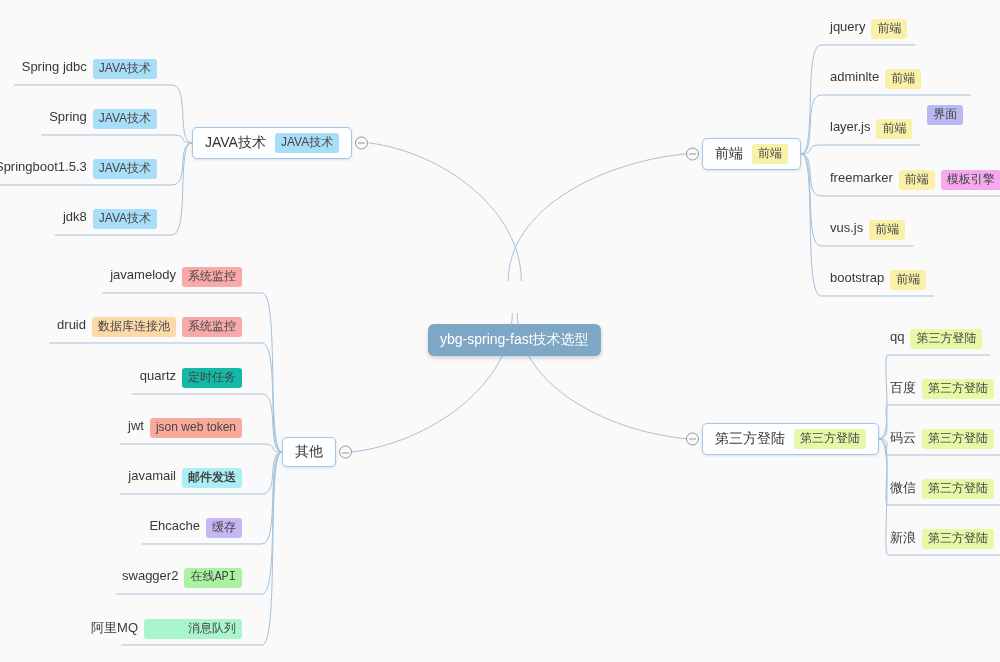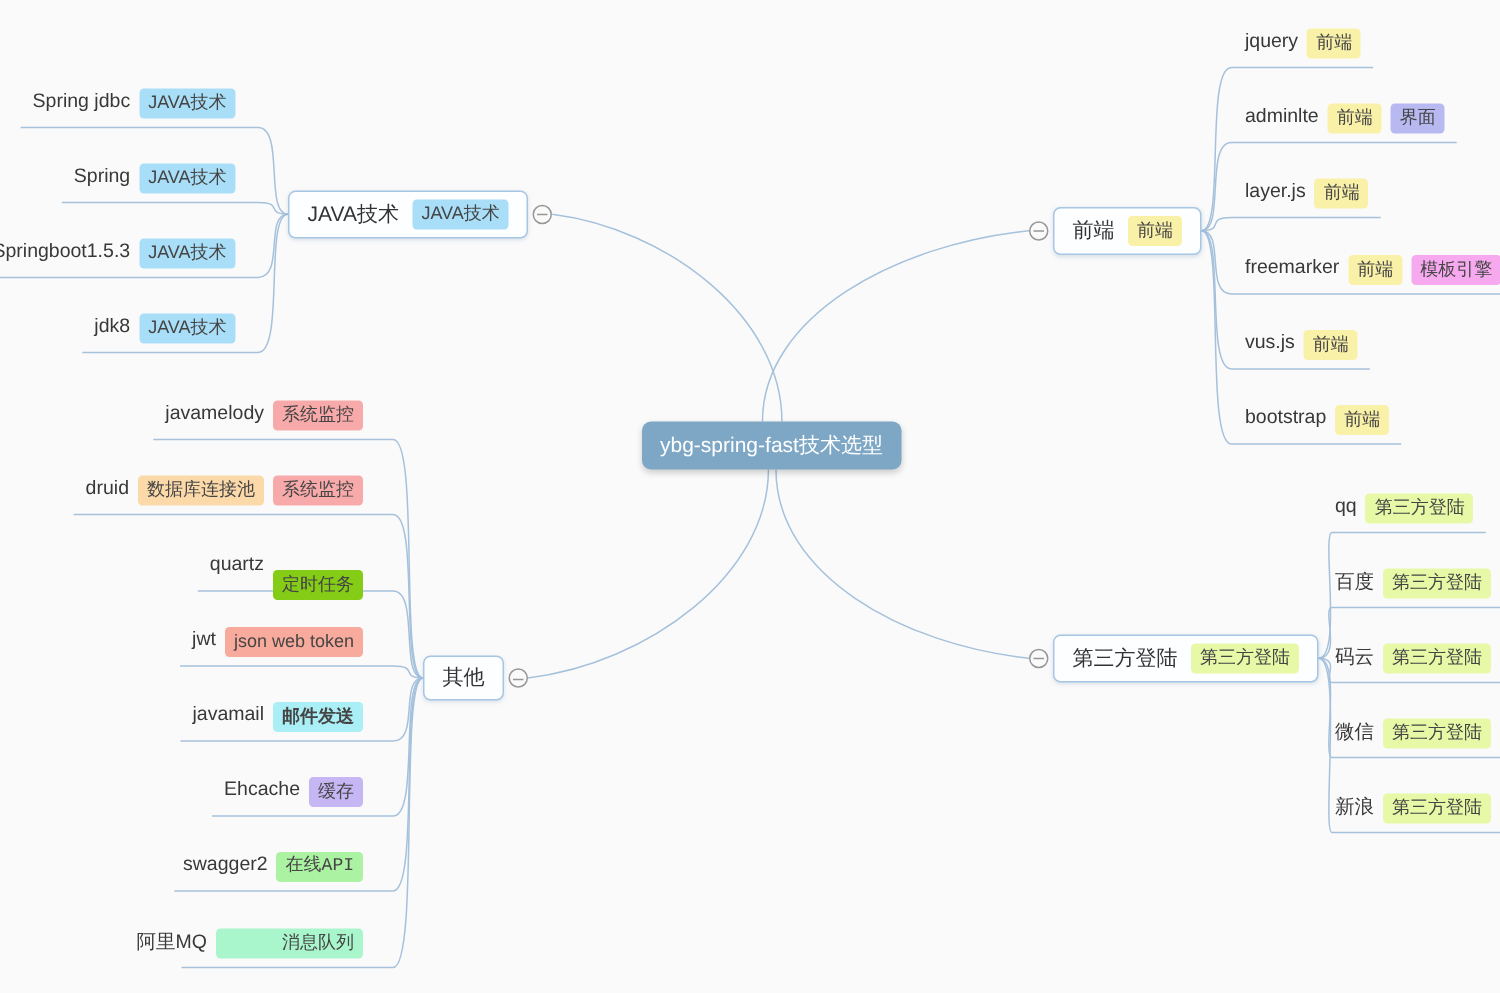--- a/index.html
+++ b/index.html
@@ -14,20 +14,21 @@
     padding:5px 12px;background:var(--node-bg,#fdfeff);
     border:1px solid var(--node-border,#a6c6e4);border-radius:5px;
     font-size:14px;color:#333;box-shadow:0 1px 3px rgba(110,145,180,.25);
     white-space:nowrap;cursor:default;
   }
   .root-node{
     position:absolute;z-index:2;background:var(--root-bg,#7da7c5);
     color:var(--root-text,#fff);font-size:14px;padding:7px 12px;
     border-radius:6px;white-space:nowrap;
     box-shadow:0 2px 4px rgba(0,0,0,.18);
+    margin-top:43px;
   }
   .child{
     position:absolute;z-index:2;display:flex;align-items:flex-start;gap:6px;
     font-size:13px;color:#383838;white-space:nowrap;height:20px;
   }
   .tag{
     font-size:12px;color:#454545;padding:2px 6px;border-radius:3px;
     line-height:1.3;white-space:nowrap;
   }
   .minus{
@@ -106,21 +107,21 @@
     <span class="tag" style="background-color: rgb(250, 241, 169);">前端</span>
     <span class="minus minus-left"></span>
   </div>
   <div class="child" style="left:830px;top:19px">
     <span>jquery</span>
     <span class="tag" style="background-color: rgb(250, 241, 169);">前端</span>
   </div>
   <div class="child" style="left:830px;top:69px">
     <span>adminlte</span>
     <span class="tag" style="background-color: rgb(250, 241, 169);">前端</span>
-    <span class="tag" style="background-color: rgb(185, 185, 242);">界面</span>
+    <span class="tag" style="background-color: rgb(185, 185, 242); margin-top: 36px;">界面</span>
   </div>
   <div class="child" style="left:830px;top:119px">
     <span>layer.js</span>
     <span class="tag" style="background-color: rgb(250, 241, 169);">前端</span>
   </div>
   <div class="child" style="left:830px;top:170px">
     <span>freemarker</span>
     <span class="tag" style="background-color: rgb(250, 241, 169);">前端</span>
     <span class="tag" style="background-color: rgb(246, 169, 238);">模板引擎</span>
   </div>
@@ -141,21 +142,21 @@
     <span>javamelody</span>
     <span class="tag" style="background-color: rgb(248, 169, 169);">系统监控</span>
   </div>
   <div class="child" style="right:758px;top:317px">
     <span>druid</span>
     <span class="tag" style="background-color: rgb(251, 217, 169);">数据库连接池</span>
     <span class="tag" style="background-color: rgb(248, 169, 169);">系统监控</span>
   </div>
   <div class="child" style="right:758px;top:368px">
     <span>quartz</span>
-    <span class="tag" style="background-color: #84cc16; margin-top: 12px;">定时任务</span>
+    <span class="tag" style="background-color: #14b8a6;">定时任务</span>
   </div>
   <div class="child" style="right:758px;top:418px">
     <span>jwt</span>
     <span class="tag" style="background-color: rgb(248, 171, 156);">json web token</span>
   </div>
   <div class="child" style="right:758px;top:468px">
     <span>javamail</span>
     <span class="tag" style="background-color: rgb(169, 239, 245); font-weight: bold;">邮件发送</span>
   </div>
   <div class="child" style="right:758px;top:518px">

